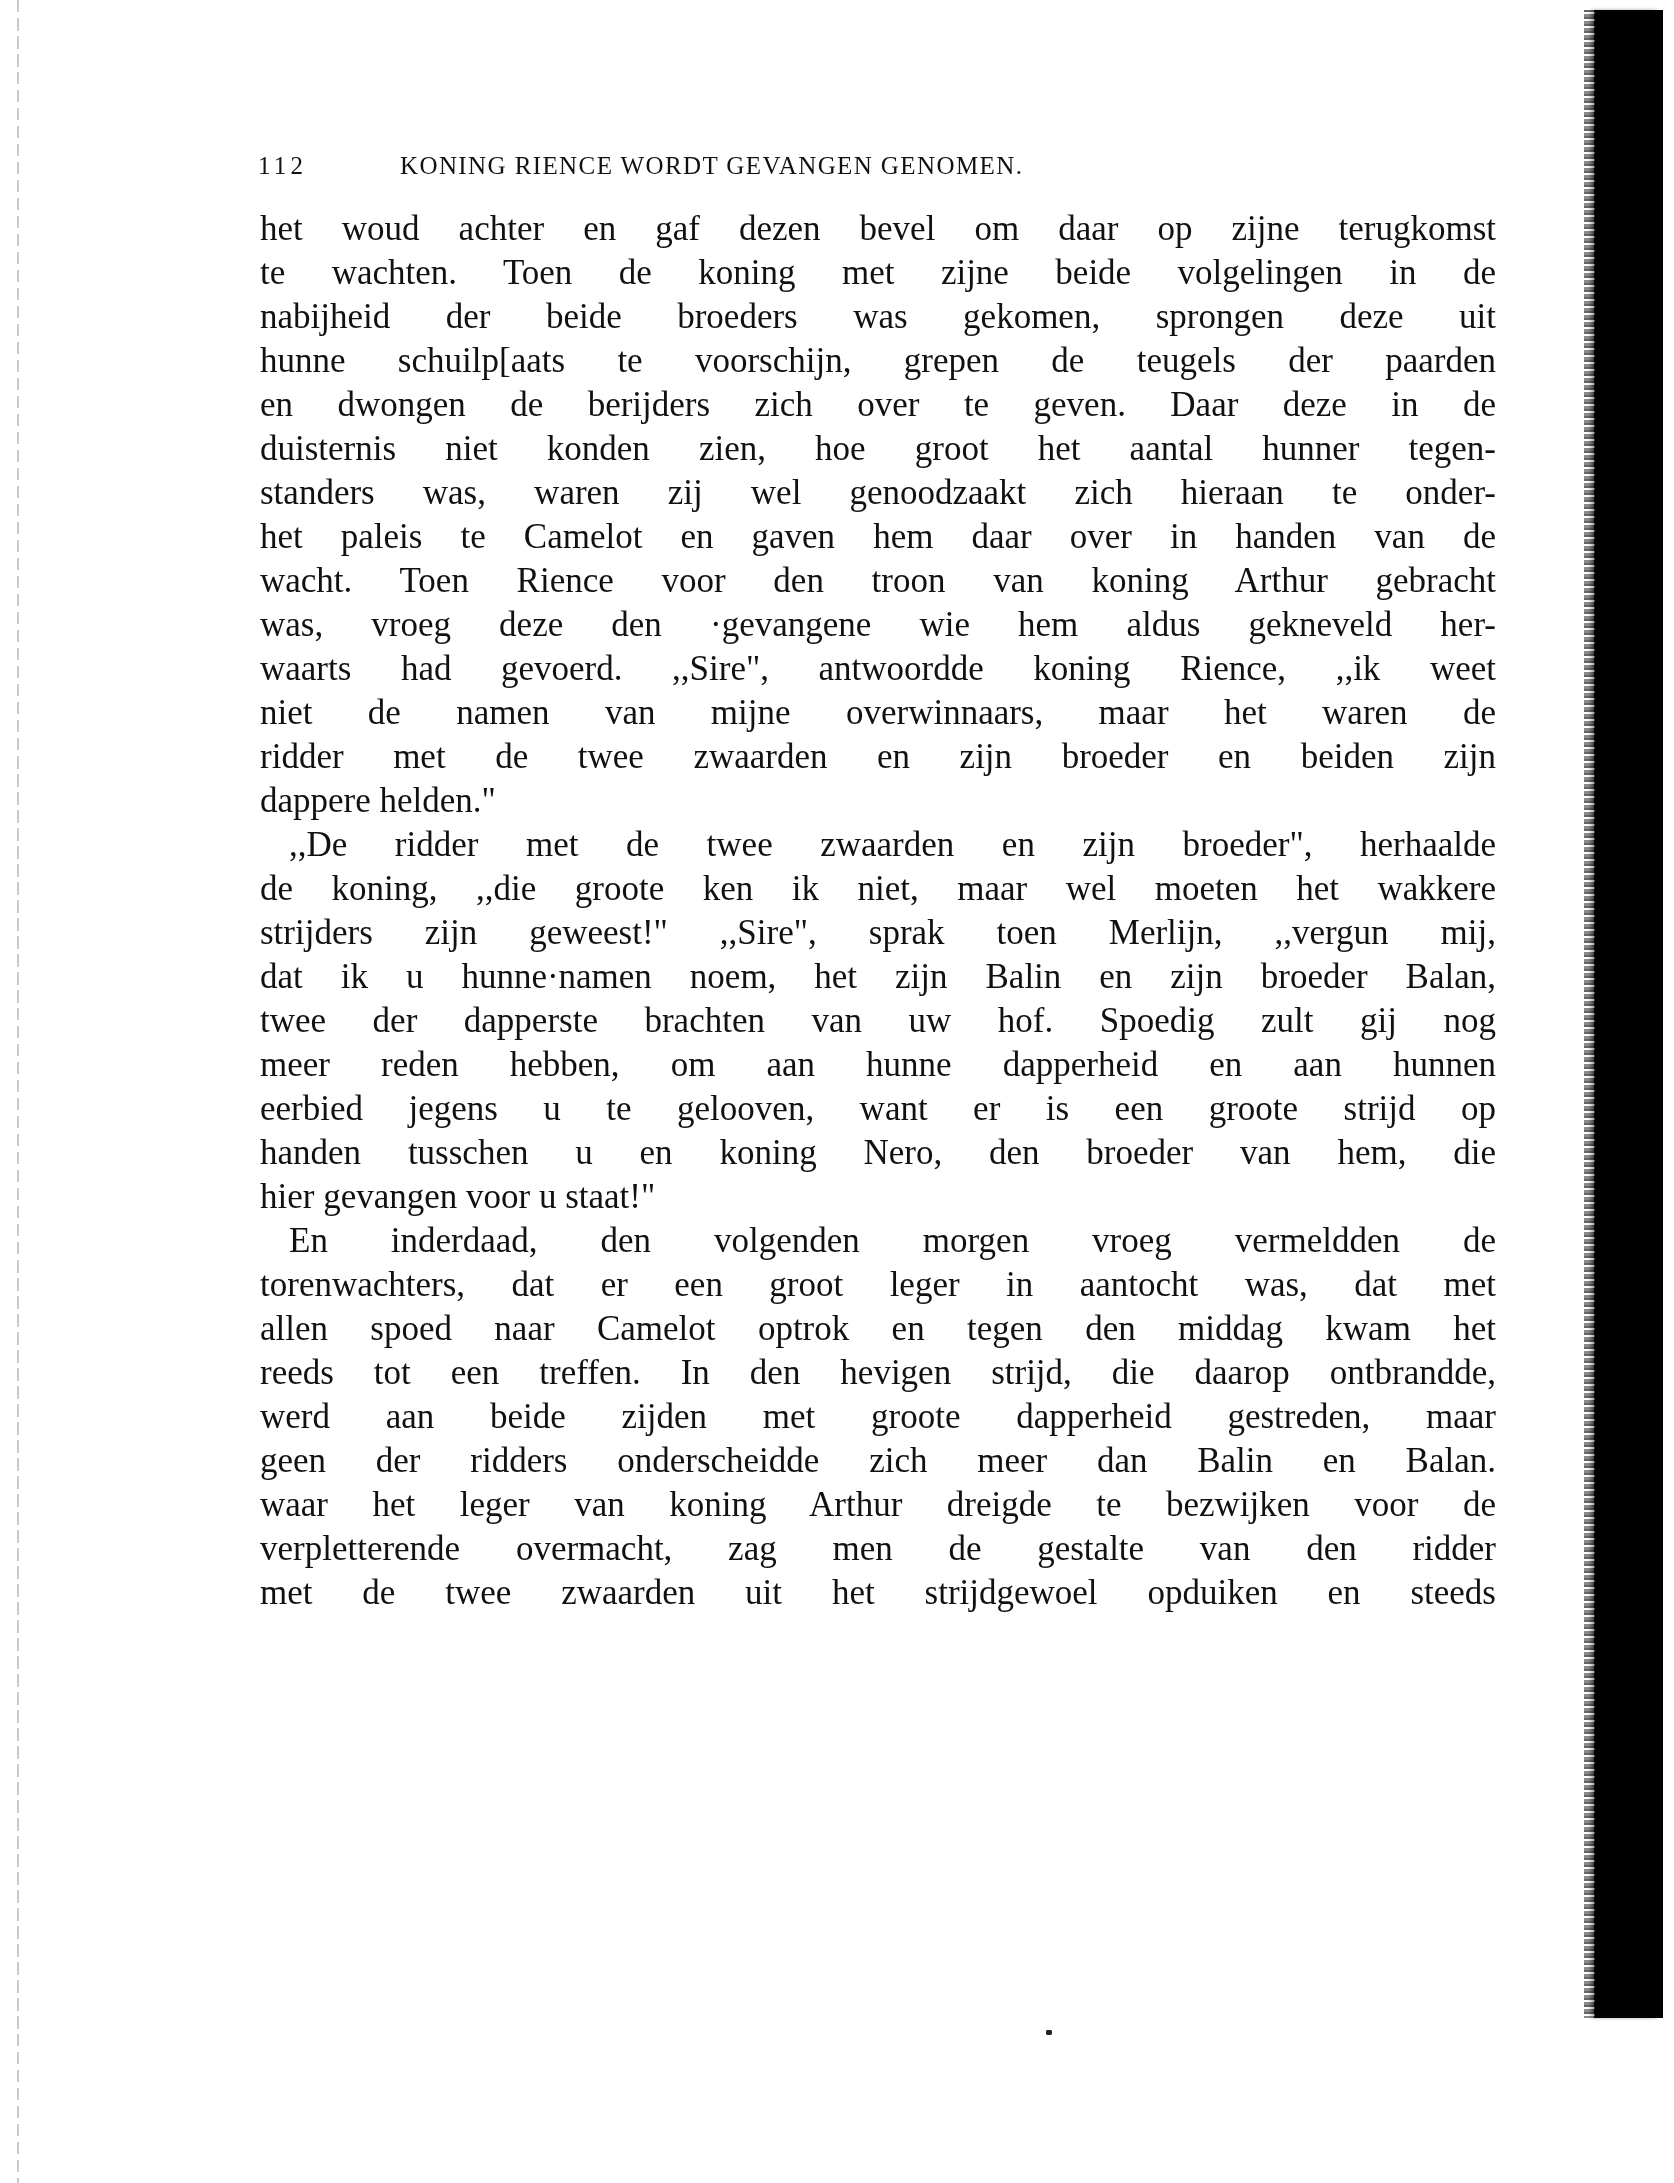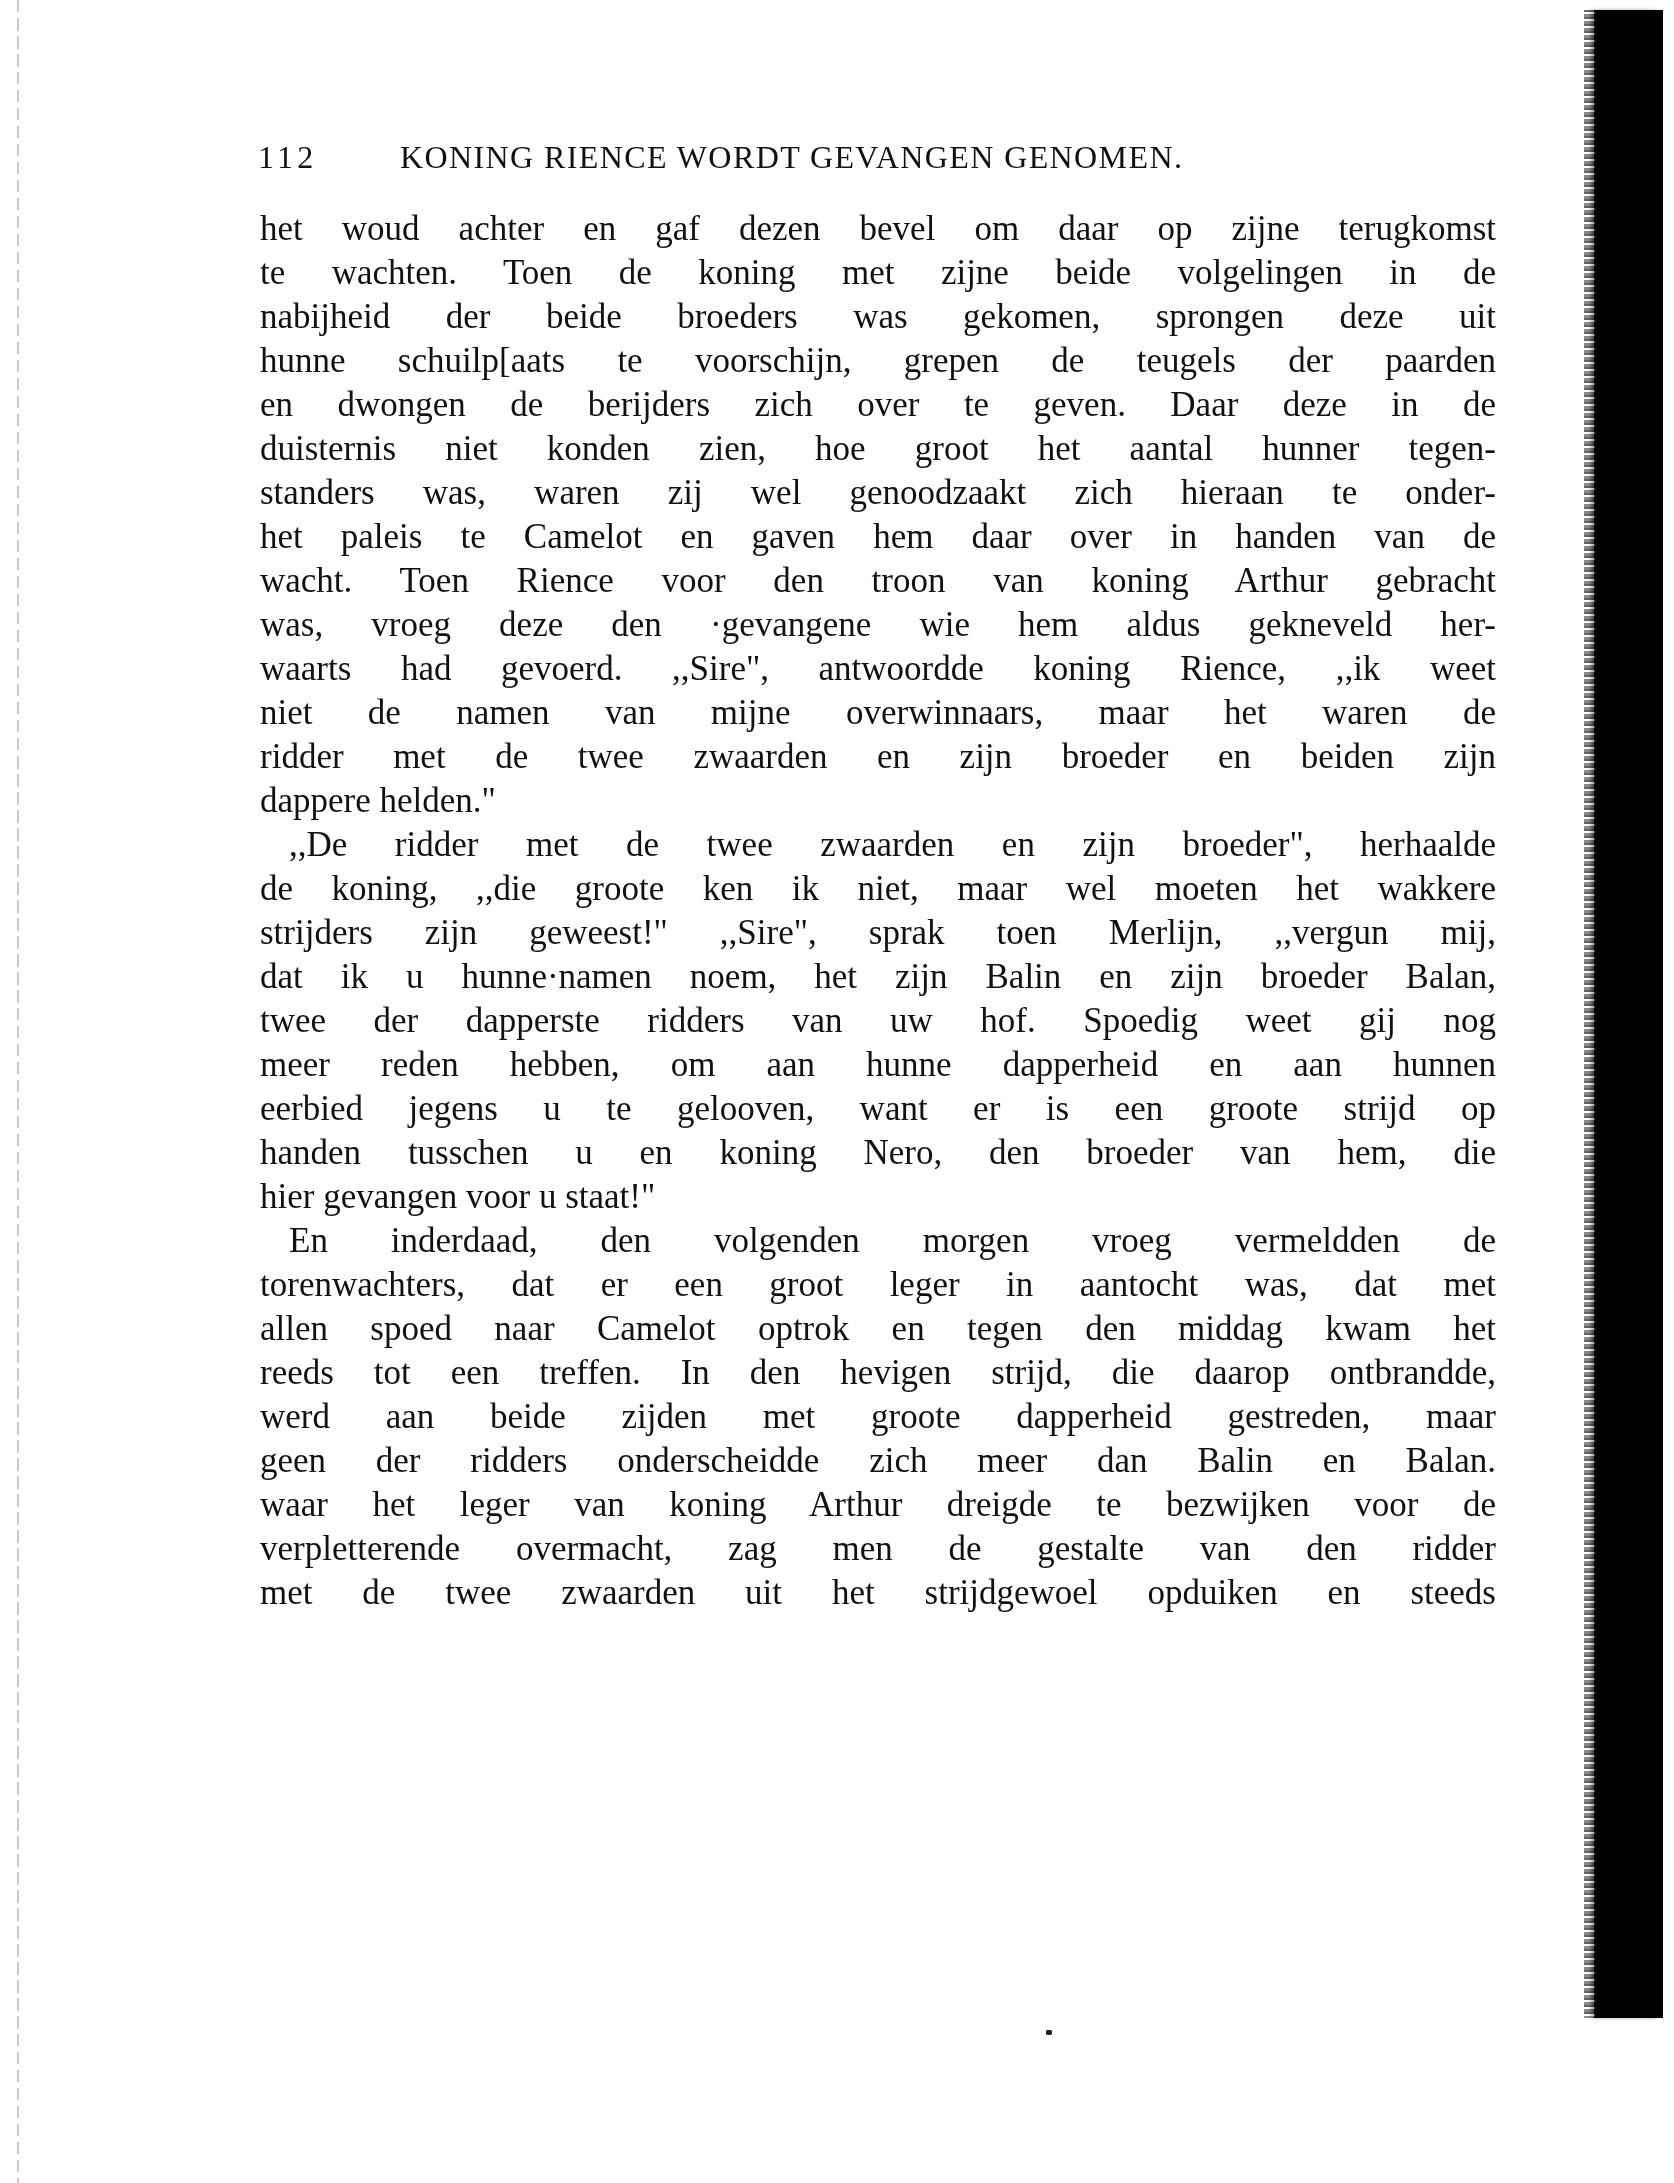--- a/index.html
+++ b/index.html
@@ -37,24 +37,24 @@
       content: "";
       position: absolute;
       left: -9.7px;
       top: 0;
       width: 11px;
       height: 100%;
       background: repeating-linear-gradient(to bottom, rgba(0,0,0,0.6) 0 2.1px, rgba(255,255,255,0.3) 2.1px 4.2px, rgba(0,0,0,0.45) 4.2px 7px);
     }
     .running-head {
       position: absolute;
-      top: 139px;
+      top: 152px;
       left: 258px;
       width: 1249px;
-      font-size: 32px;
+      font-size: 25px;
       letter-spacing: 0.7px;
       display: flex;
     }
     .page-number {
       width: 142px;
       letter-spacing: 4.2px;
     }
     .head-title {
       letter-spacing: 1.4px;
     }
@@ -118,21 +118,21 @@
     <span class="line">niet de namen van mijne overwinnaars, maar het waren de</span>
     <span class="line">ridder met de twee zwaarden en zijn broeder en beiden zijn</span>
     <span class="line last">dappere helden."</span>
   </div>
 
   <div>
     <span class="line indent">,,De ridder met de twee zwaarden en zijn broeder", herhaalde</span>
     <span class="line">de koning, ,,die groote ken ik niet, maar wel moeten het wakkere</span>
     <span class="line">strijders zijn geweest!" ,,Sire", sprak toen Merlijn, ,,vergun mij,</span>
     <span class="line">dat ik u hunne·namen noem, het zijn Balin en zijn broeder Balan,</span>
-    <span class="line">twee der dapperste ridders van uw hof. Spoedig weet gij nog</span>
+    <span class="line">twee der dapperste brachten van uw hof. Spoedig zult gij nog</span>
     <span class="line">meer reden hebben, om aan hunne dapperheid en aan hunnen</span>
     <span class="line">eerbied jegens u te gelooven, want er is een groote strijd op</span>
     <span class="line">handen tusschen u en koning Nero, den broeder van hem, die</span>
     <span class="line last">hier gevangen voor u staat!"</span>
   </div>
 
   <div>
     <span class="line indent">En inderdaad, den volgenden morgen vroeg vermeldden de</span>
     <span class="line">torenwachters, dat er een groot leger in aantocht was, dat met</span>
     <span class="line">allen spoed naar Camelot optrok en tegen den middag kwam het</span>

